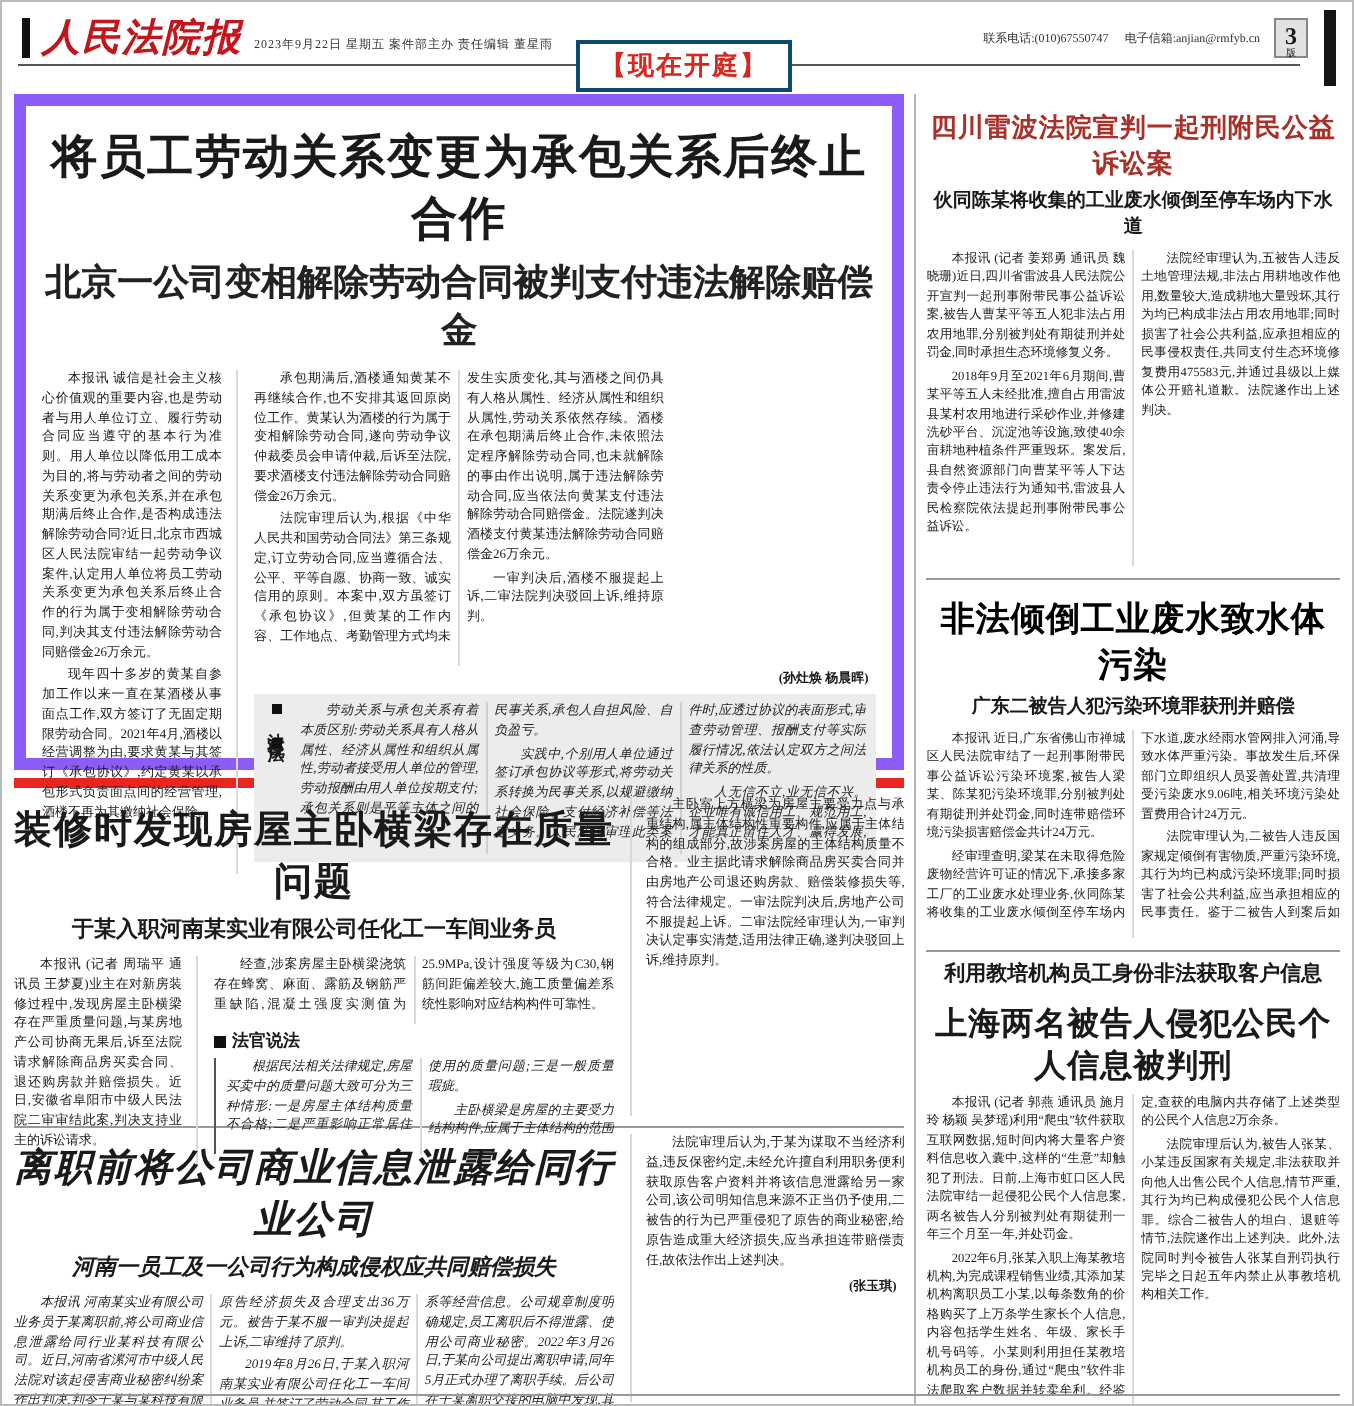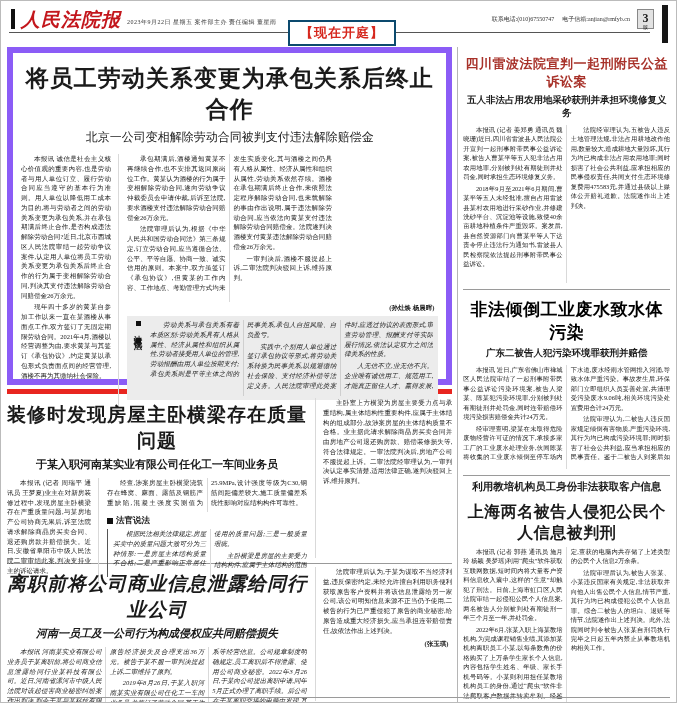--- a/index.html
+++ b/index.html
@@ -26,21 +26,21 @@
   .edge-bar { position:absolute; right:8px; top:4px; width:6px; height:38px; background:#161616; }
 
   
   .content { display:flex; padding:2px 6px 0 6px; }
   .left-zone { width:446px; }
   .right-zone { width:213px; margin-left:5px; border-left:1px solid #b5b5b5; padding-left:5px; }
 
   
   .main-box { border:6px solid #8b5cf6; height:338px; padding:4px 8px 6px; }
   .main-box h1 { text-align:center; font-size:23px; font-weight:900; letter-spacing:1px; margin:6px 0 4px; }
-  .main-box h2 { text-align:center; font-size:12px; font-weight:normal; color:#222; margin:2px 0 8px; }
+  .main-box h2 { text-align:center; font-size:18px; font-weight:bold; color:#222; margin:2px 0 8px; }
   .main-body { display:flex; gap:8px; height:252px; }
   .mcol1 { width:98px; font-size:6.5px; line-height:1.5; text-align:justify; overflow:hidden;
            border-right:1px solid #d9d9d9; padding-right:7px; }
   .mright { flex:1; display:flex; flex-direction:column; }
   .mcols3 { height:148px; column-count:3; column-gap:8px; column-rule:1px solid #d9d9d9;
             column-fill:auto; font-size:6.5px; line-height:1.5; text-align:justify; overflow:hidden; }
   .byline { text-align:right; font-size:6.5px; font-weight:bold; padding:2px 4px 3px 0; }
   .judge-row { height:84px; background:#ececec; display:flex; padding:4px 5px; gap:5px; }
   .vlabel { width:13px; display:flex; flex-direction:column; align-items:center; gap:2px; padding-top:1px; }
   .sq { width:5px; height:5px; background:#111; }
@@ -204,21 +204,21 @@
           <div class="byline">(张玉琪)</div>
         </div>
       </section>
 
     </div>
 
     <div class="right-zone">
 
       <section class="ra ra1">
         <h3>四川雷波法院宣判一起刑附民公益诉讼案</h3>
-        <h4>五人非法占用农用地采砂获刑并承担环境修复义务</h4>
+        <h4>伙同陈某将收集的工业废水倾倒至停车场内下水道</h4>
         <div class="cols2">
           <p>本报讯 (记者 姜郑勇 通讯员 魏晓珊)近日,四川省雷波县人民法院公开宣判一起刑事附带民事公益诉讼案,被告人曹某平等五人犯非法占用农用地罪,分别被判处有期徒刑并处罚金,同时承担生态环境修复义务。</p>
           <p>2018年9月至2021年6月期间,曹某平等五人未经批准,擅自占用雷波县某村农用地进行采砂作业,并修建洗砂平台、沉淀池等设施,致使40余亩耕地种植条件严重毁坏。案发后,县自然资源部门向曹某平等人下达责令停止违法行为通知书,雷波县人民检察院依法提起刑事附带民事公益诉讼。</p>
           <p>法院经审理认为,五被告人违反土地管理法规,非法占用耕地改作他用,数量较大,造成耕地大量毁坏,其行为均已构成非法占用农用地罪;同时损害了社会公共利益,应承担相应的民事侵权责任,共同支付生态环境修复费用475583元,并通过县级以上媒体公开赔礼道歉。法院遂作出上述判决。</p>
         </div>
       </section>
 
       <div class="rz-hr"></div>
 
       <section class="ra ra2">

